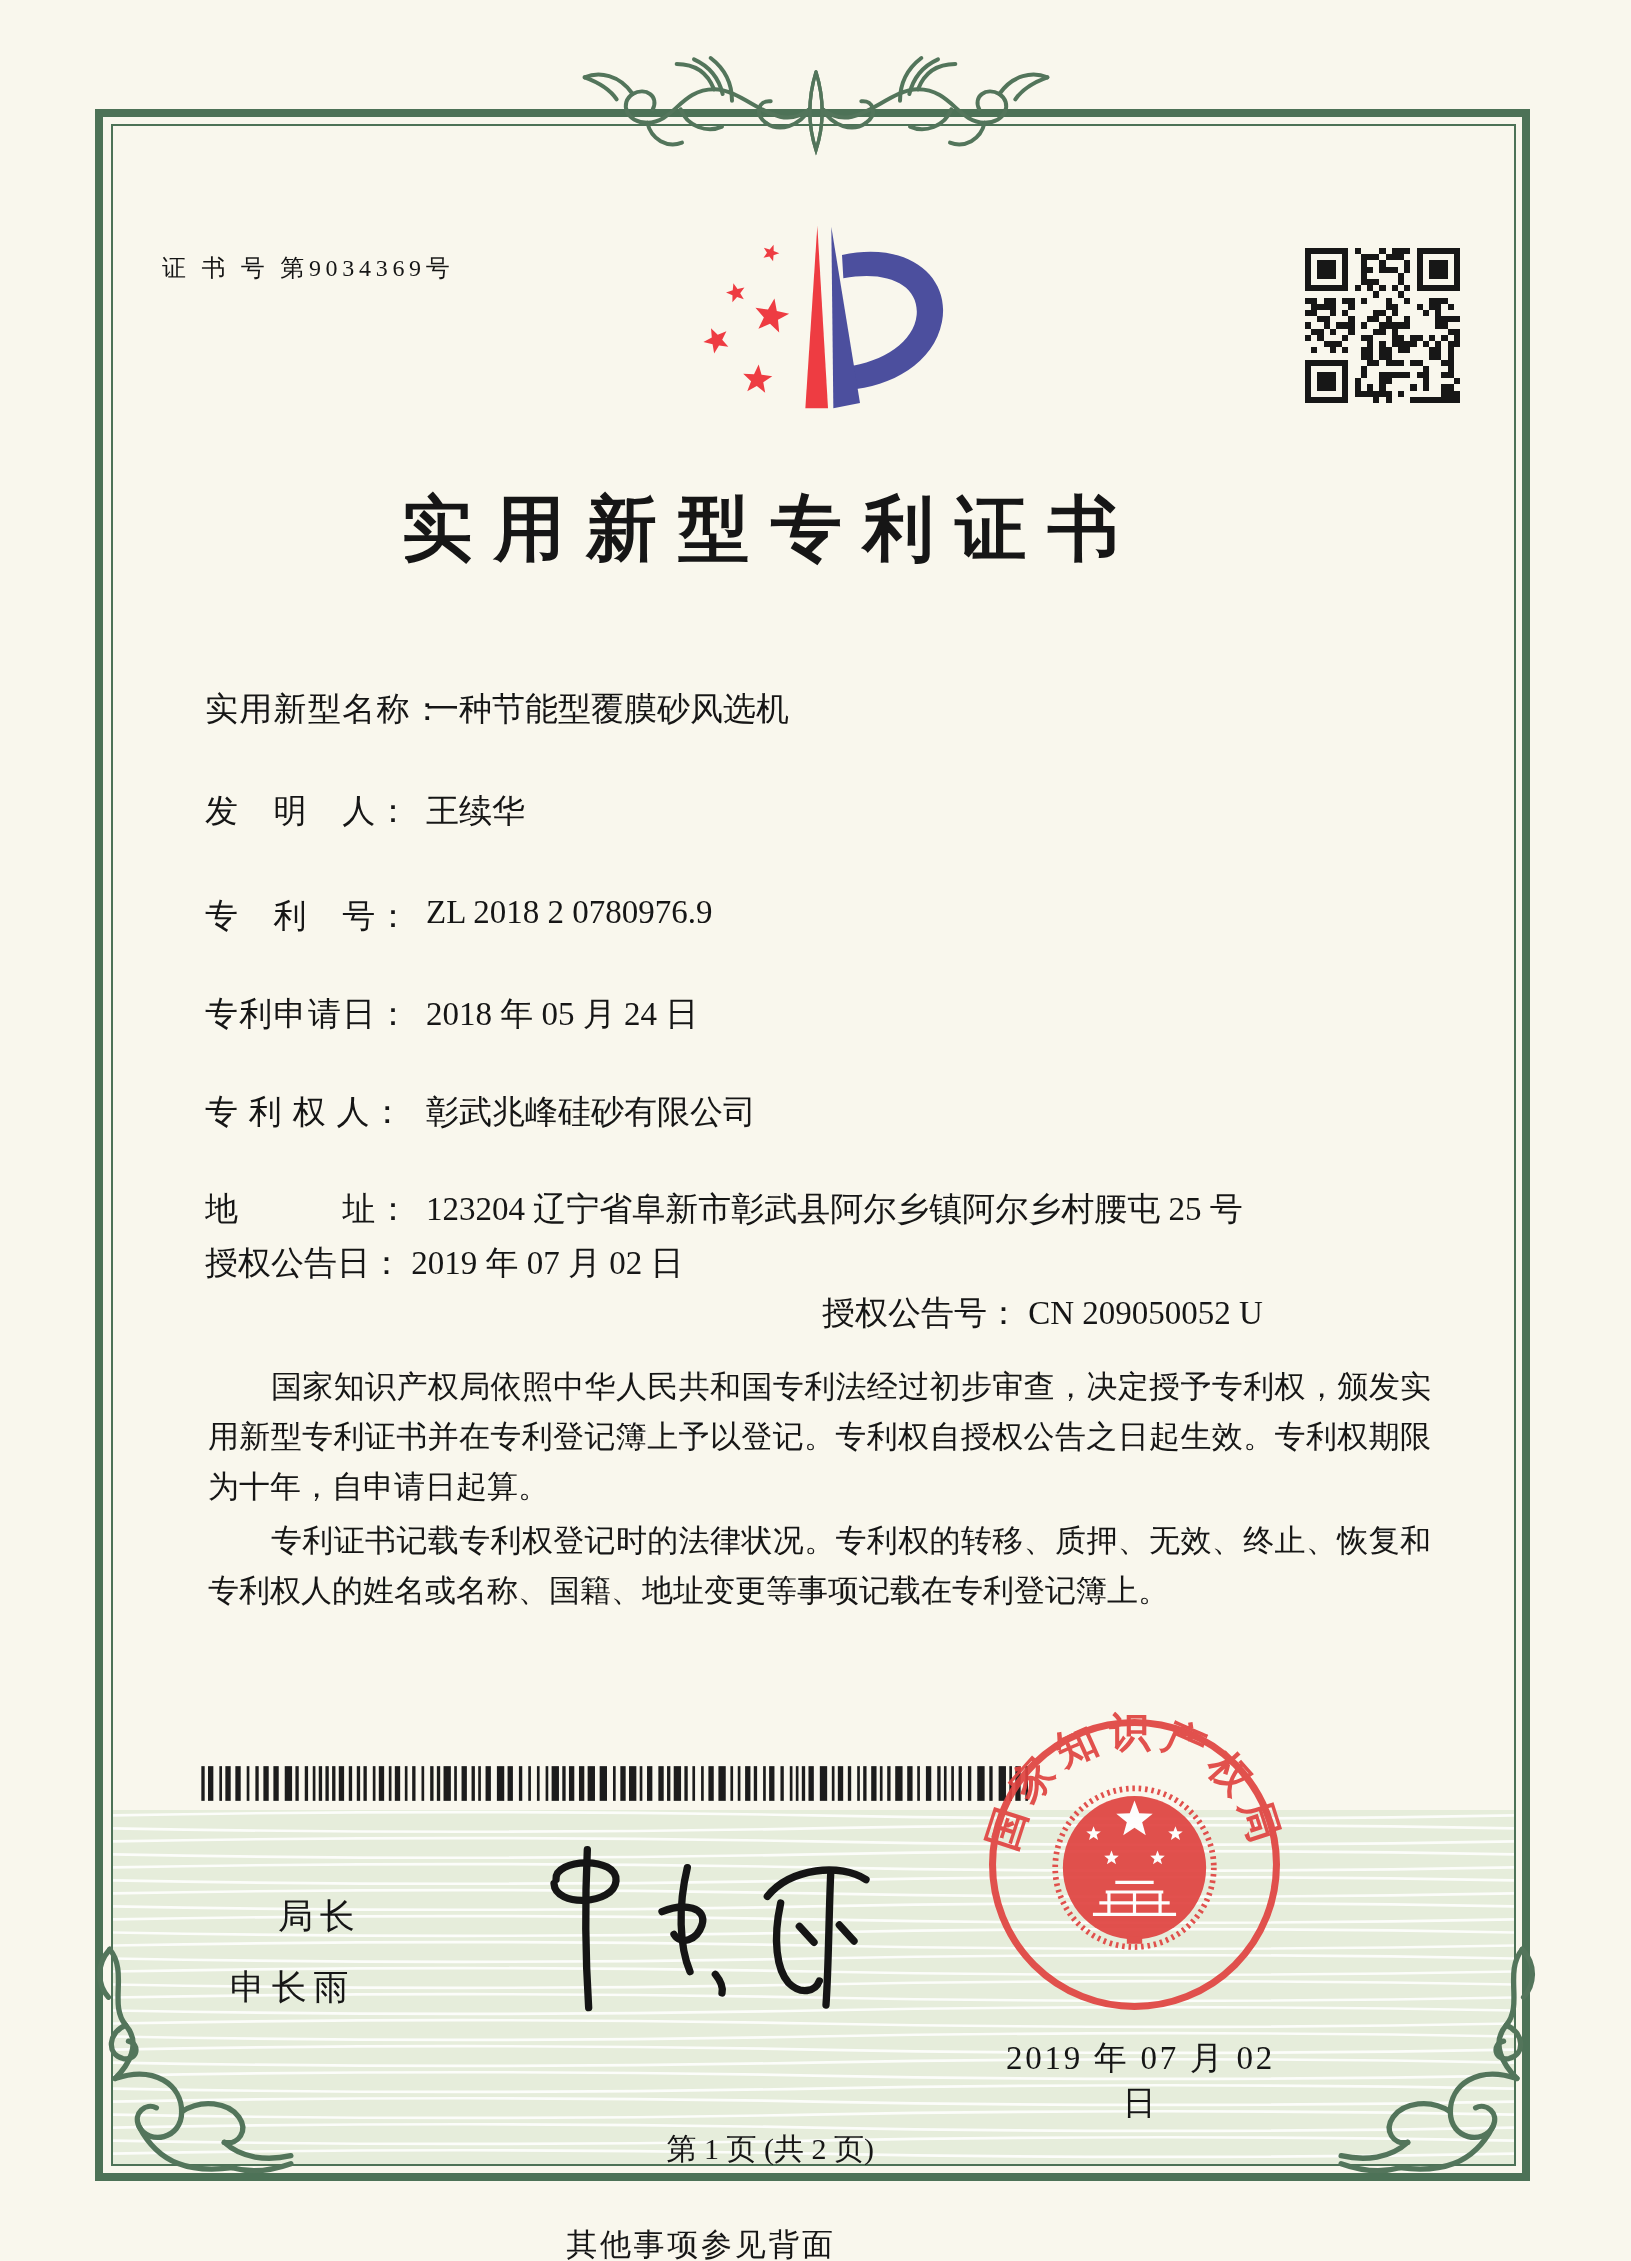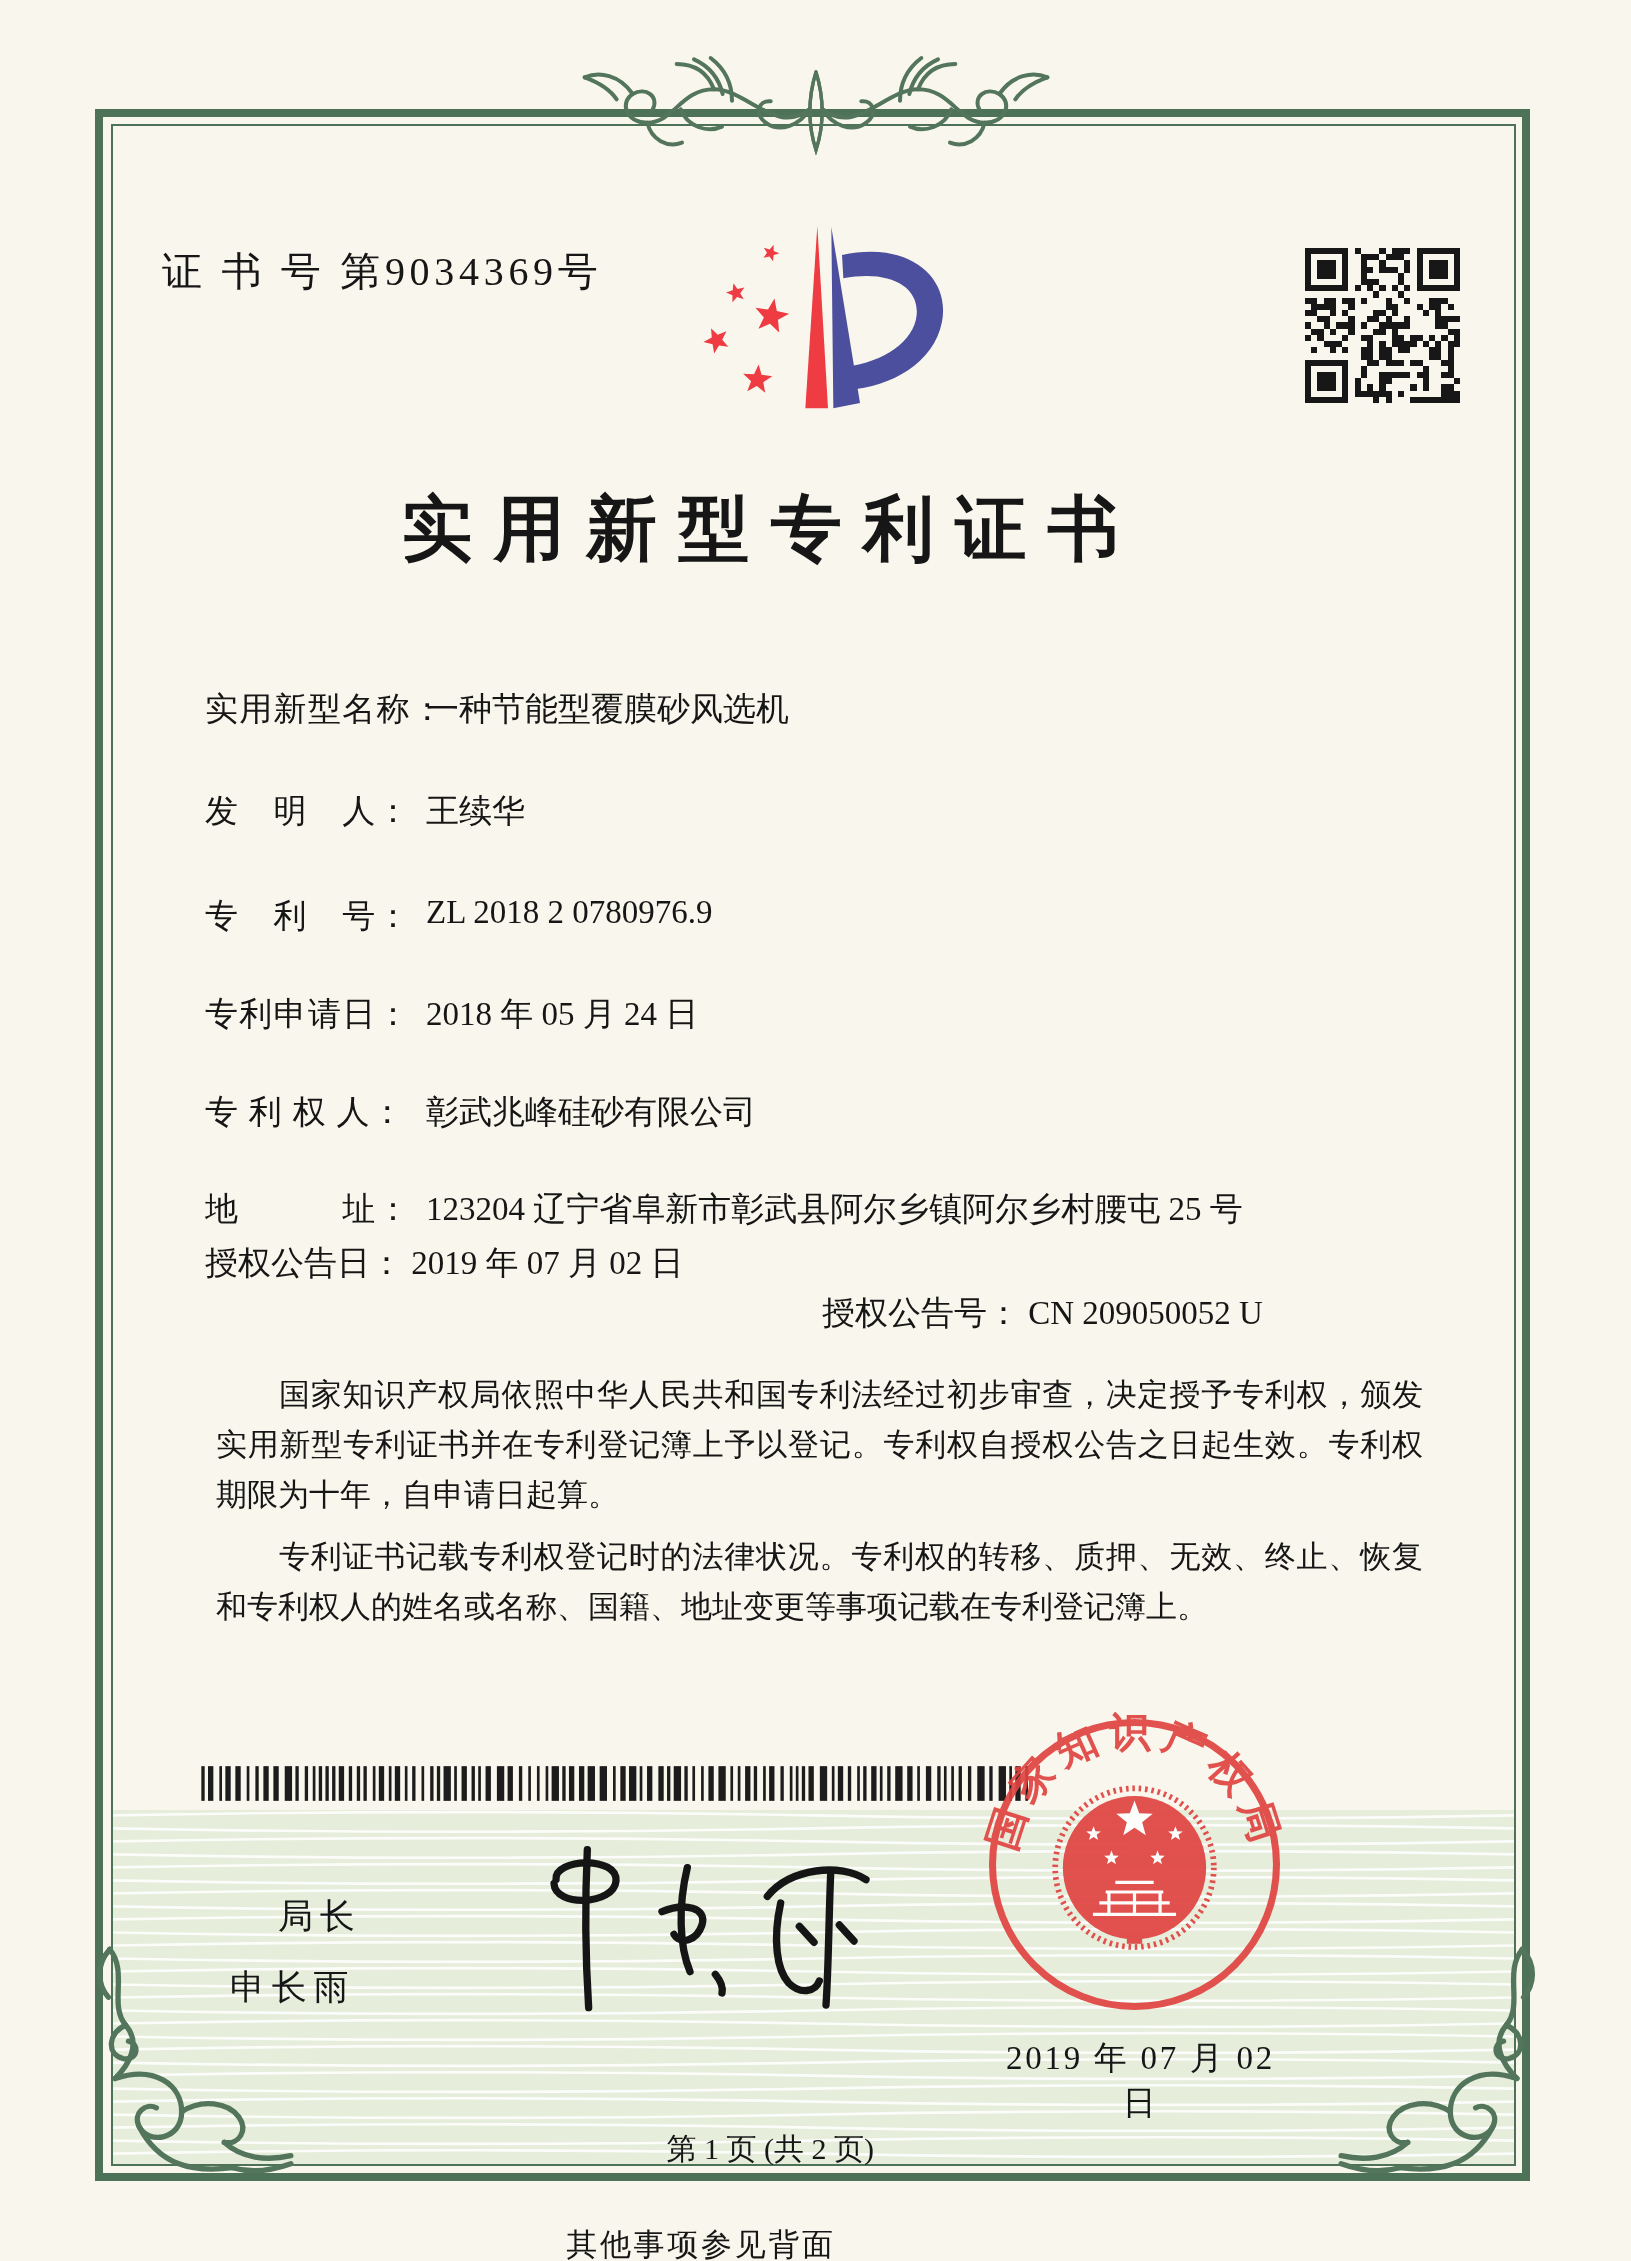--- a/index.html
+++ b/index.html
@@ -10,29 +10,29 @@
   .abs{position:absolute;}
   
   .frame-outer{position:absolute;left:95px;top:109px;width:1419px;height:2056px;
     border:8.7px solid #4d7257;z-index:2;pointer-events:none;}
   .frame-inner{position:absolute;left:111px;top:124px;width:1401px;height:2038px;
     border:2.7px solid #4d7257;z-index:2;pointer-events:none;}
   
   .band{position:absolute;left:113px;top:1810px;width:1401px;height:355px;
     background:#e6eddb;z-index:1;}
   
-  .certno{position:absolute;left:162px;top:244px;font-size:40px;letter-spacing:4.7px;z-index:4;}
+  .certno{position:absolute;left:162px;top:252px;font-size:24px;letter-spacing:4.7px;z-index:4;}
   .title{position:absolute;left:0;top:482px;width:1520px;text-align:center;
     font-size:71px;font-weight:bold;letter-spacing:21.3px;text-indent:21.3px;z-index:4;}
   .frow{position:absolute;left:205px;font-size:33px;white-space:nowrap;z-index:4;}
   .frow .lbl{display:inline-block;letter-spacing:1.3px;text-align:center;}
   .frow .val{position:absolute;left:221px;top:0;white-space:nowrap;}
   .frow2{position:absolute;font-size:33px;white-space:nowrap;z-index:4;}
   .paras{position:absolute;left:204px;top:1358px;width:1231px;z-index:4;}
-  .paras p{margin:12px;font-size:31px;line-height:50px;text-align:justify;text-indent:63px;}
+  .paras p{margin:4px;font-size:31px;line-height:50px;text-align:justify;text-indent:63px;}
   .director{position:absolute;left:230px;font-size:35px;letter-spacing:6.7px;z-index:4;}
   .seal-date{position:absolute;left:987px;top:2036px;width:307px;text-align:center;
     font-size:33px;letter-spacing:2.7px;z-index:5;}
   .pagefoot{position:absolute;left:567px;top:2129px;width:307px;text-align:right;
     font-size:30px;z-index:4;}
   .backnote{position:absolute;left:534px;top:2224px;width:334px;text-align:center;
     font-size:31px;letter-spacing:2.7px;z-index:4;}
   svg{display:block;}
   .z3{z-index:3;} .z4{z-index:4;} .z5{z-index:5;}
 </style>

